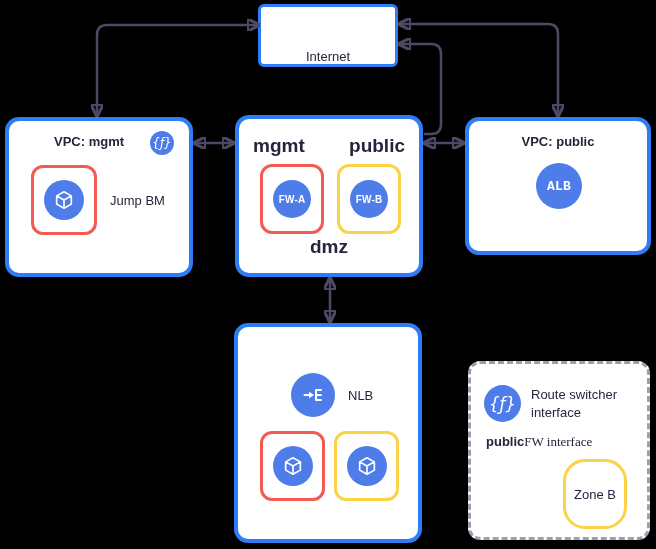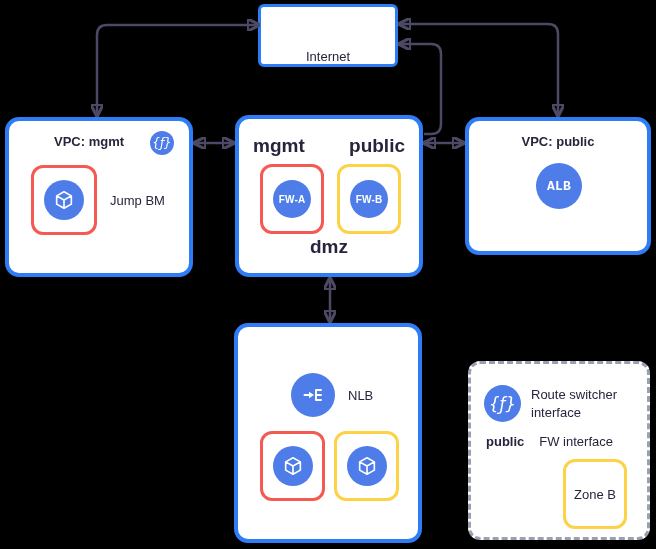--- a/index.html
+++ b/index.html
@@ -130,18 +130,18 @@
     </div>
   </div>
 </div>
 
 <div id="legend">
   <div class="fn-badge" style="left:13px;top:21px;width:37px;height:37px;font-size:17px;">
       <span>{ƒ}</span>
     </div>
   <div class="plain-label" style="position:absolute;left:60px;top:22px;width:108px;line-height:1.35;">Route switcher interface</div>
   <div style="position:absolute;left:15px;top:70px;font-size:13px;">
-    <span style="font-weight:bold;">public</span><span style="margin-left:15px;">FW interface</span>
+    <span style="font-weight:bold;">public</span><span style="font-family:Liberation Serif, serif;">FW interface</span>
   </div>
-  <div class="zone yellow" style="left:92px;top:95px;width:64px;height:70px;">
+  <div class="zone yellow" style="left:92px;top:95px;width:64px;height:70px;border-radius:22px;">
     <span class="plain-label">Zone B</span>
   </div>
 </div>
 
 </body></html>

